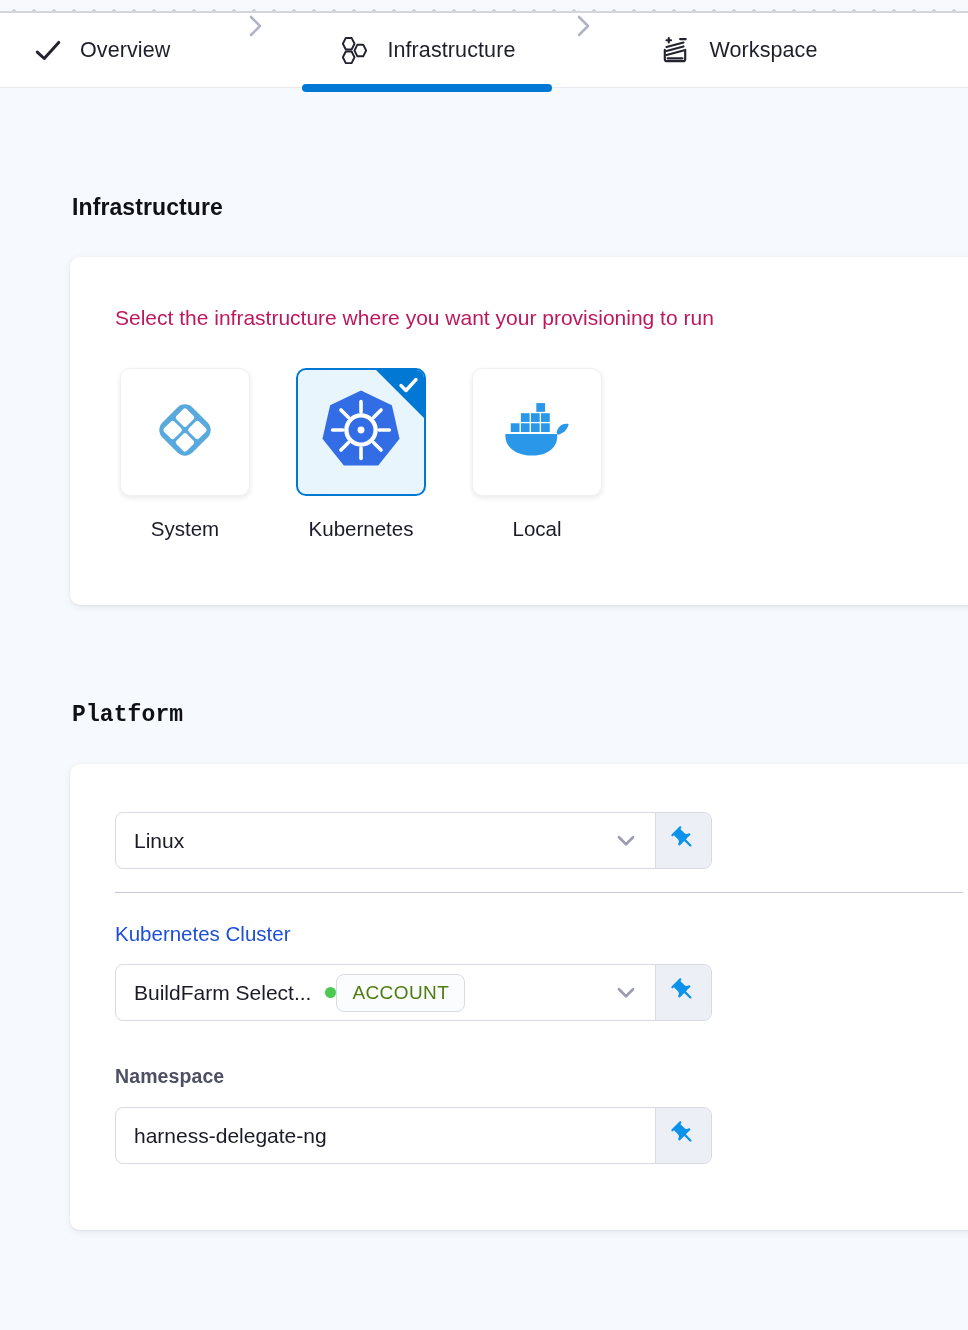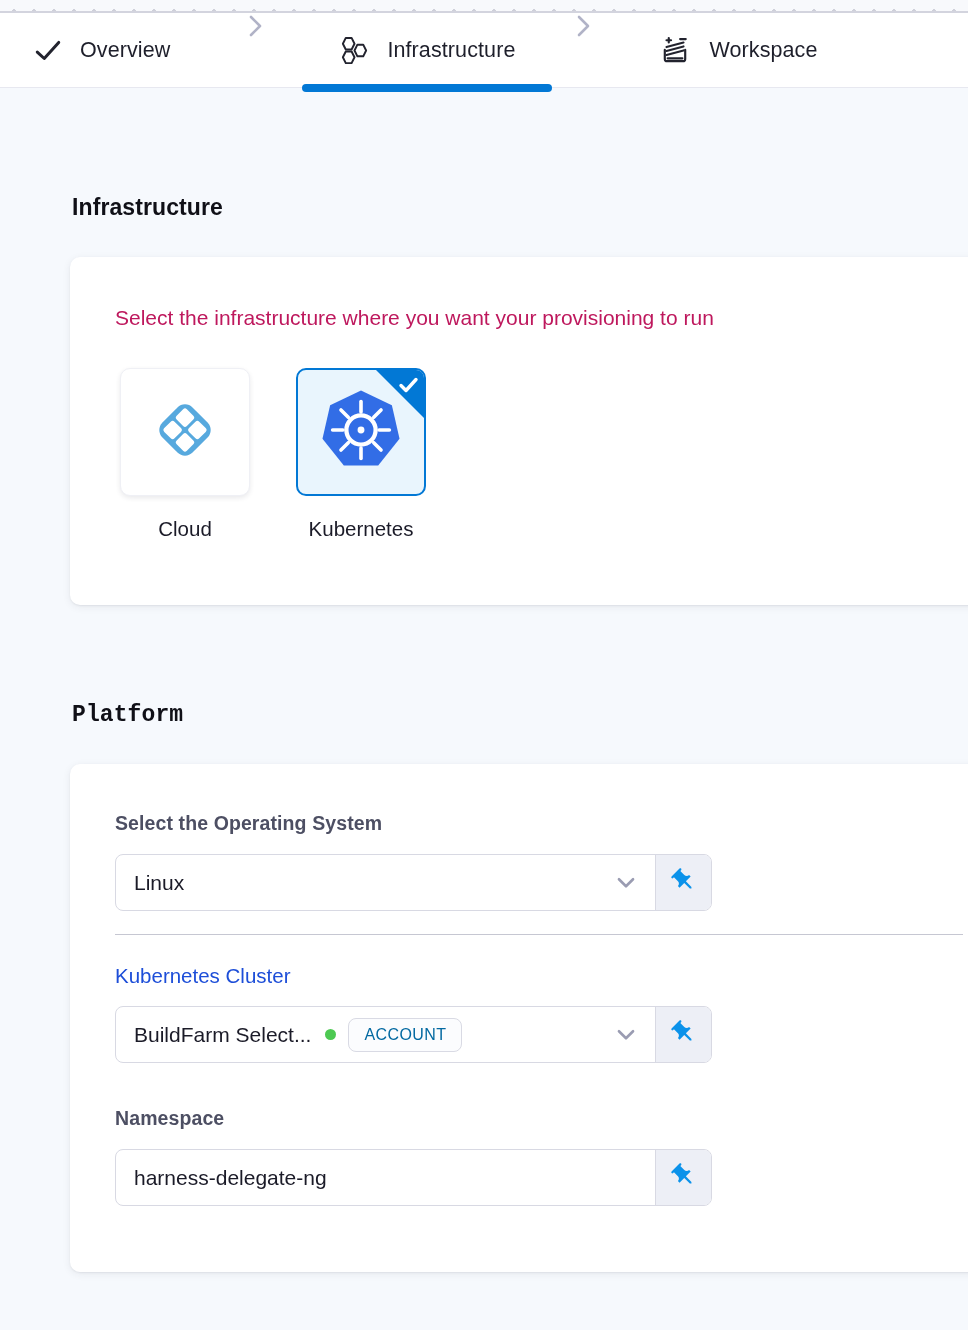--- a/index.html
+++ b/index.html
@@ -121,24 +121,24 @@
   .inner-divider { border:none; border-top:1px solid #c6c7d2; margin:23px 0 0 0; }
   .mt-29 { margin-top:29px; }
   .mt-44 { margin-top:44px; }
 
   .value-text { white-space:nowrap; overflow:hidden; }
   .status-dot {
     width:11px; height:11px; border-radius:50%;
     background:#4dc952; margin-left:14px; flex:0 0 auto;
   }
   .scope-badge {
-    margin-left:12px; padding:7px 15px;
+    padding:7px 15px;
     border:1px solid #d9dae4; border-radius:8px;
     background:#fbfcfe;
-    font-size:16px; letter-spacing:.4px; color:#0369a1;
+    font-size:19px; letter-spacing:.4px; color:#4d7c0f;
     white-space:nowrap; flex:0 0 auto;
   }
 </style>
 </head>
 <body>
 
 <div class="dot-strip"></div>
 
 <nav class="stepnav">
 
@@ -208,21 +208,21 @@
               <g transform="rotate(45 50 50)">
                 <rect x="22" y="22" width="56" height="56" rx="14" fill="#57a9de"></rect>
                 <rect x="29" y="29" width="19" height="19" rx="3.5" fill="#ffffff"></rect>
                 <rect x="52" y="29" width="19" height="19" rx="3.5" fill="#ffffff"></rect>
                 <rect x="29" y="52" width="19" height="19" rx="3.5" fill="#ffffff"></rect>
                 <rect x="52" y="52" width="19" height="19" rx="3.5" fill="#ffffff"></rect>
               </g>
             </svg>
           </span>
         </div>
-        <div class="tile-label">Cloud</div>
+        <div class="tile-label">System</div>
       </div>
 
       <div class="tile-col">
         <div class="tile selected">
           <span class="corner-fold"></span>
           <span class="corner-check">
             <svg width="21" height="19" viewBox="0 0 21 19" fill="none">
               <polyline points="3,9.5 8,14.5 18,3.5" stroke="#ffffff" stroke-width="3.4" stroke-linecap="round" stroke-linejoin="round"></polyline>
             </svg>
           </span>
@@ -242,29 +242,49 @@
                   <line x1="35.2" y1="64.8" x2="26.7" y2="73.3"></line>
                   <line x1="64.8" y1="64.8" x2="73.3" y2="73.3"></line>
                 </g>
               </g>
             </svg>
           </span>
         </div>
         <div class="tile-label">Kubernetes</div>
       </div>
 
+      <div class="tile-col">
+        <div class="tile">
+          <span>
+            <svg width="74" height="68" viewBox="0 0 110 100">
+              <g fill="#2a97e9">
+                <rect x="16" y="40" width="13" height="13"></rect>
+                <rect x="31" y="40" width="13" height="13"></rect>
+                <rect x="46" y="40" width="13" height="13"></rect>
+                <rect x="61" y="40" width="13" height="13"></rect>
+                <rect x="31" y="25" width="13" height="13"></rect>
+                <rect x="46" y="25" width="13" height="13"></rect>
+                <rect x="61" y="25" width="13" height="13"></rect>
+                <rect x="54" y="10" width="13" height="13"></rect>
+                <path d="M8,56 H85 V60 C85,76 70,88 48,88 C27,88 9,78 8,60 Z"></path>
+                <path d="M84,54 C86,44 94,39 102,41 C100,50 94,55 86,57 Z"></path>
+              </g>
+            </svg>
+          </span>
+        </div>
+        <div class="tile-label">Local</div>
+      </div>
 
     </div>
   </section>
 
   <h2 class="section-heading" id="platform-heading">Platform</h2>
 
   <section class="card card-2">
 
-    <p class="field-label-strong">Select the Operating System</p>
     <div class="field-row">
       <div class="field-main">
         <span class="value-text">Linux</span>
         <span class="chevron-slot">
           <svg width="26" height="26" viewBox="0 0 24 24" fill="none">
             <polyline points="5.5,8.5 12,15 18.5,8.5" stroke="#9a9cb2" stroke-width="2.4" stroke-linecap="round" stroke-linejoin="round"></polyline>
           </svg>
         </span>
       </div>
       <div class="pin-box">

